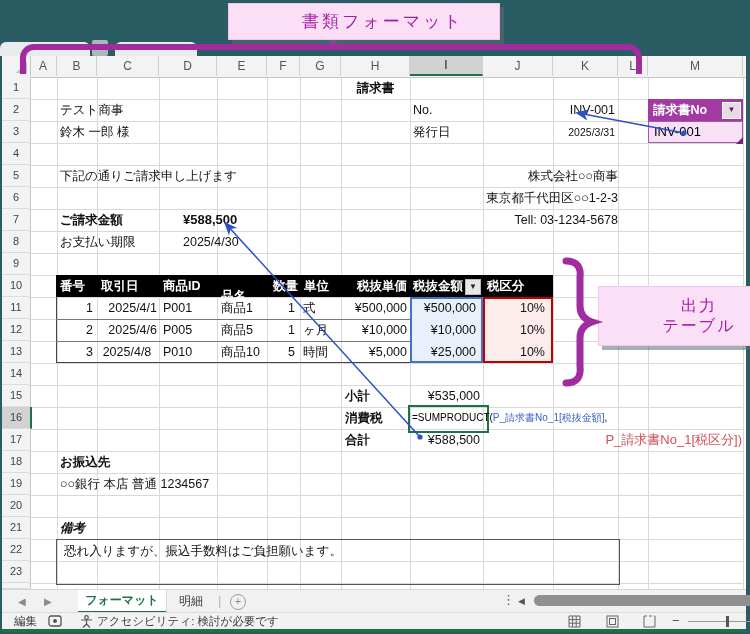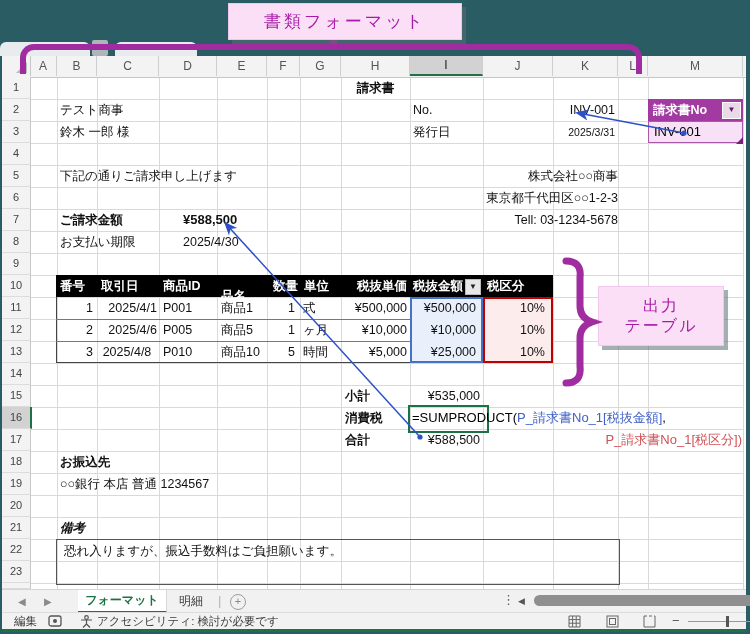--- a/index.html
+++ b/index.html
@@ -5,21 +5,21 @@
   html,body{margin:0;padding:0;}
   body{width:750px;height:634px;position:relative;background:#2a5c63;
        font-family:"Liberation Sans","DejaVu Sans",sans-serif;overflow:hidden;}
   .abs{position:absolute;}
   
   #top-band{left:0;top:0;width:750px;height:56px;background:#2a5c63;z-index:5;}
   .frag{position:absolute;background:#e9ecee;border-radius:6px 6px 0 0;}
   
   .callout{background:#fbdff7;color:#a81ba8;text-align:center;
            box-shadow:4px 4px 0 rgba(90,110,115,.55);border:1px solid #f2c7ee;
-           display:flex;align-items:center;justify-content:center;z-index:9;}
+           display:flex;align-items:center;justify-content:center;z-index:9;padding-left:38px;}
   #top-callout{left:228px;top:3px;width:232px;height:35px;font-size:17px;letter-spacing:3px;}
   #right-callout{left:598px;top:286px;width:124px;height:58px;font-size:16px;line-height:20px;
                  letter-spacing:2px;flex-direction:column;}
   #top-bracket{left:20px;top:44px;width:610px;height:24px;border:6px solid #a02ca0;border-bottom:none;
                border-radius:14px 14px 0 0;z-index:8;}
   #bracket-stem{left:330px;top:34px;width:7px;height:12px;background:#a02ca0;z-index:8;}
   
   #sheet{left:2px;top:56px;width:744px;height:533px;background:#fff;overflow:hidden;z-index:1;}
   #colhdr{left:2px;top:56px;width:744px;height:21px;background:#f3f3f3;
           border-bottom:1px solid #c6c6c6;z-index:3;}
@@ -56,21 +56,21 @@
   #m2{left:648px;top:99px;width:95px;height:22px;background:#a23aa2;color:#fff;font-weight:bold;
       font-size:12.5px;line-height:22px;padding-left:5px;box-sizing:border-box;z-index:4;}
   #m2-dd{left:722px;top:102px;width:17px;height:15px;background:#e9d9e9;border:1px solid #fff;
          font-size:8px;line-height:14px;text-align:center;color:#5f175f;z-index:5;}
   #m3{left:648px;top:121px;width:95px;height:22px;background:#f8e1f7;border:1px solid #a85aa8;
       box-sizing:border-box;font-size:13px;line-height:20px;padding-left:5px;z-index:4;}
   #m3-handle{left:736px;top:137px;width:0;height:0;border-left:7px solid transparent;
              border-bottom:7px solid #7a1f7a;z-index:5;}
   
   #fcell{left:408px;top:405px;width:77px;height:24px;border:2px solid #1e7145;z-index:4;background:transparent;}
-  #formula1{left:412px;top:407px;height:22px;line-height:22px;font-size:13px;white-space:nowrap;z-index:5;}
+  #formula1{left:412px;top:407px;height:22px;line-height:22px;font-size:10px;white-space:nowrap;z-index:5;}
   #formula1 .blue{color:#3f61c4;}
   #formula2{left:555px;top:429px;width:187px;height:22px;line-height:22px;font-size:13px;
             text-align:right;color:#d05055;white-space:nowrap;z-index:5;}
   #notes-box{left:56px;top:539px;width:562px;height:44px;border:1px solid #555;z-index:2;}
   
   #tabbar{left:2px;top:589px;width:744px;height:23px;background:#f1f1f1;border-top:1px solid #d5d5d5;z-index:5;}
   .navarr{position:absolute;top:0;height:23px;line-height:23px;font-size:10px;color:#8a8a8a;}
   #tab-format{position:absolute;left:76px;top:0;width:88px;height:21px;background:#fff;text-align:center;
               line-height:21px;font-size:12px;color:#1e7145;font-weight:bold;border-bottom:2px solid #1e7145;
               border-right:1px solid #d8d8d8;}

